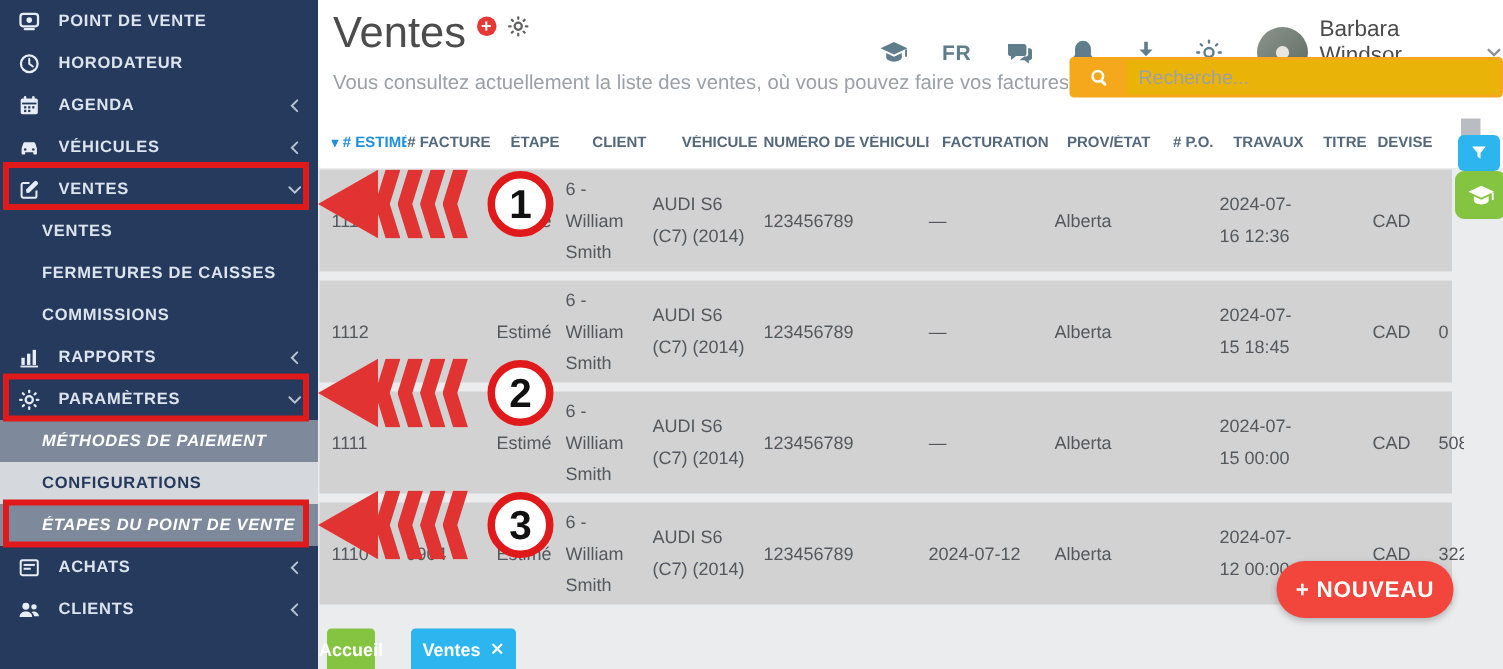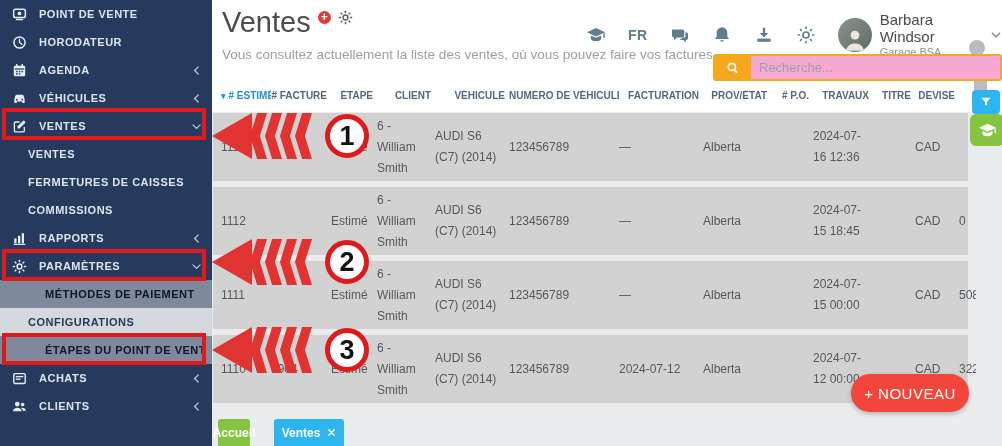--- a/index.html
+++ b/index.html
@@ -11,21 +11,21 @@
   .sidebar{position:absolute;left:0;top:0;width:212px;height:446px;
            background:var(--sidebar-bg,#253a5d);z-index:10;}
   .sb-item{height:28px;display:flex;align-items:center;padding:0 10px 0 12px;
            color:#dde4ee;cursor:pointer;}
   .sb-icon{width:16px;height:16px;margin-right:11px;display:flex;align-items:center;color:#e8edf5;flex:none;}
   .sb-icon svg{width:15px;height:15px;display:block;}
   .sb-label{font-size:11px;font-weight:bold;letter-spacing:.5px;white-space:nowrap;overflow:hidden;}
   .sb-chevron{margin-left:auto;width:11px;height:11px;color:#b9c3d3;flex:none;}
   .sb-chevron svg{width:11px;height:11px;display:block;}
   .sb-item.sub{padding-left:28px;}
-  .sb-item.sub-gray{padding-left:45px;background:var(--submenu-gray,#7e8a9b);color:#0f172a;}
+  .sb-item.sub-gray{padding-left:28px;background:var(--submenu-gray,#7e8a9b);color:#ffffff;font-style:italic;}
   .sb-item.sub-light{padding-left:28px;background:var(--submenu-light,#d5d8dc);color:#24395c;}
 
   
   .content{position:absolute;left:212px;top:0;width:790px;height:446px;background:#fff;}
   .lower-bg{position:absolute;left:0;top:112px;right:0;bottom:0;background:#eaecee;}
 
   .page-title-row{position:absolute;left:10px;top:5px;display:flex;align-items:flex-start;gap:7px;z-index:3;}
   .page-title{margin:0;font-size:29px;font-weight:400;color:#4c4c4c;line-height:1.2;}
   .add-badge{width:13px;height:13px;border-radius:50%;background:#e53935;color:#fff;
              font-size:12px;line-height:12px;text-align:center;font-weight:bold;margin-top:6px;}
@@ -40,22 +40,22 @@
   .tb-lang{font-weight:bold;font-size:14px;margin-right:22px;cursor:pointer;letter-spacing:.5px;}
   .avatar{width:34px;height:34px;border-radius:50%;background:linear-gradient(135deg,#8b958d,#5f6a64);
           display:flex;align-items:flex-end;justify-content:center;overflow:hidden;flex:none;}
   .avatar svg{width:26px;height:26px;display:block;}
   .user-names{margin-left:8px;line-height:1.15;}
   .user-name{font-size:15px;color:#4a4a4a;}
   .user-org{font-size:11px;color:#8d9297;}
   .user-caret{margin-left:16px;width:12px;height:12px;color:#8d9297;cursor:pointer;}
   .user-caret svg{width:12px;height:12px;display:block;}
 
-  .search-bar{position:absolute;left:501px;top:54px;width:289px;height:27px;z-index:8;
-              border:2px solid var(--accent-orange,#f5a81c);border-radius:3px;background:#f9a8d4;
+  .search-bar{position:absolute;left:501px;top:38px;width:289px;height:27px;z-index:8;
+              border:2px solid var(--accent-orange,#f5a81c);border-radius:3px;background:#eab308;
               display:flex;align-items:stretch;}
   .search-iconbox{width:36px;background:var(--accent-orange,#f5a81c);display:flex;
                   align-items:center;justify-content:center;flex:none;}
   .search-iconbox svg{width:14px;height:14px;display:block;}
   .search-input{flex:1;border:none;outline:none;font-size:13px;padding:0 8px;color:#555;
                 font-family:"Liberation Sans",sans-serif;background:transparent;}
   .search-input::placeholder{color:#9aa2a8;}
 
   .deco-circle{position:absolute;left:757px;top:40px;width:16px;height:16px;border-radius:50%;
                background:#b9bdc1;z-index:5;}
@@ -85,21 +85,21 @@
 
   .tab{position:absolute;top:419px;height:27px;border-radius:3px 3px 0 0;color:#fff;
        font-size:12px;font-weight:bold;display:flex;align-items:center;justify-content:center;
        gap:7px;cursor:pointer;z-index:6;}
   .tab-accueil{left:6px;width:32px;background:var(--accent-green,#85c440);}
   .tab-ventes{left:62px;width:70px;background:var(--accent-blue,#2cb5ef);}
   .tab-close{width:9px;height:9px;display:flex;}
   .tab-close svg{width:9px;height:9px;display:block;}
 
   .new-btn{position:absolute;left:639px;top:374px;width:118px;height:38px;border-radius:19px;
-           background:var(--button-red,#f2463c);color:#fff;font-size:15px;font-weight:normal;
+           background:var(--button-red,#f2463c);color:#fff;font-size:15px;font-weight:bold;
            letter-spacing:.5px;display:flex;align-items:center;justify-content:center;border:none;
            z-index:9;cursor:pointer;box-shadow:0 2px 5px rgba(0,0,0,.25);
            font-family:"Liberation Sans",sans-serif;}
 
   
   .annot-box{position:absolute;left:2px;width:204px;height:32px;border:4px solid var(--annotation-red,#e01a1a);
              z-index:40;pointer-events:none;}
   .annot-box.b1{top:108px;} .annot-box.b2{top:249px;} .annot-box.b3{top:333px;}
   .arrow{position:absolute;display:flex;align-items:center;z-index:50;pointer-events:none;left:212px;}
   .arrow.a1{top:110px;} .arrow.a2{top:236px;} .arrow.a3{top:324px;}

